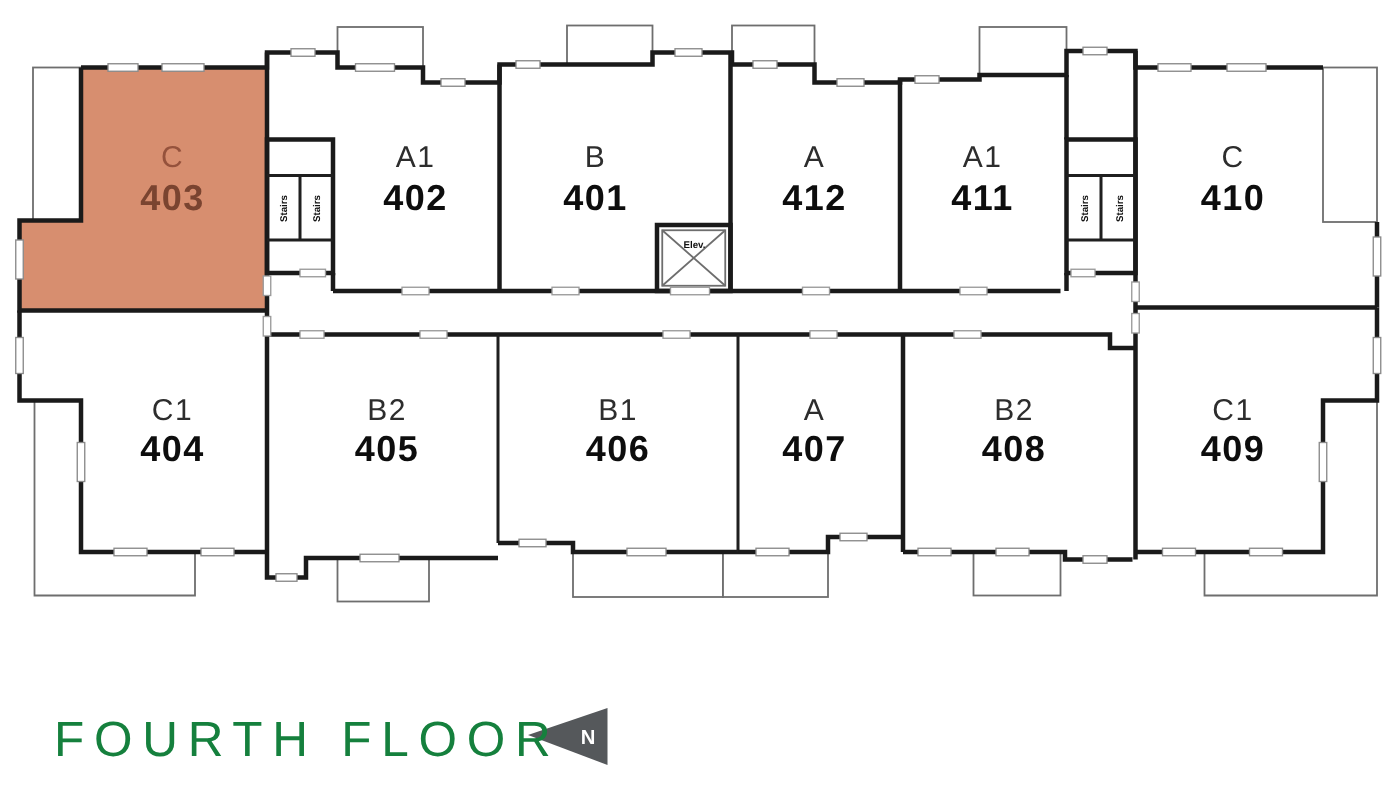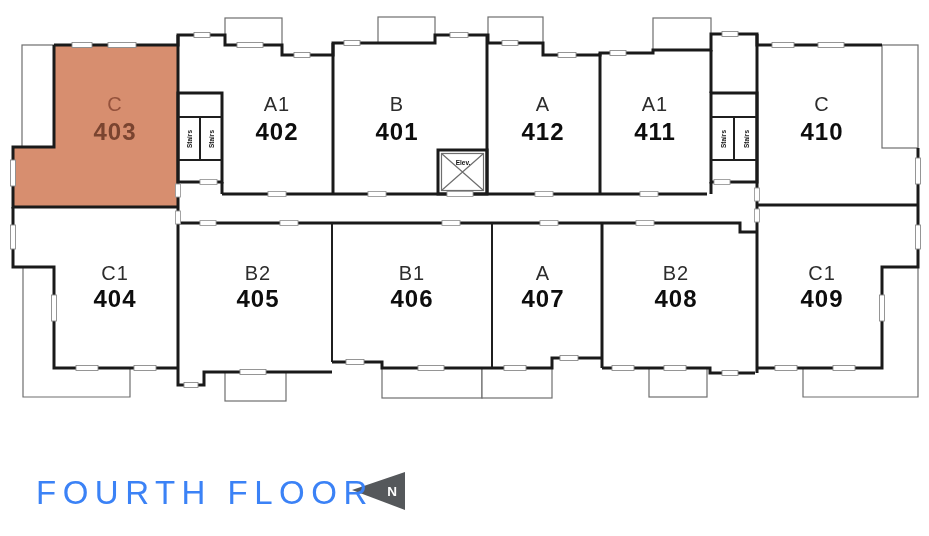--- a/index.html
+++ b/index.html
@@ -11,21 +11,21 @@
   .thin{stroke:#6e6e6e;stroke-width:1.2;fill:#ffffff;}
   .thinline{stroke:#6e6e6e;stroke-width:1.2;fill:none;}
   .w{fill:#ffffff;stroke:#8a8a8a;stroke-width:0.9;}
   .d{fill:#ffffff;stroke:#9a9a9a;stroke-width:0.9;}
   .unit-letter{font-size:20px;fill:#2d2d2d;letter-spacing:1px;text-anchor:middle;}
   .unit-number{font-size:24px;font-weight:bold;fill:#0d0d0d;letter-spacing:1px;text-anchor:middle;}
   .hl-letter{fill:#95523c;}
   .hl-number{fill:#7a4430;}
   .small-label{font-size:6.5px;font-weight:bold;fill:#111;text-anchor:middle;}
   .title{position:absolute;left:36px;top:474px;font-size:33px;letter-spacing:6.5px;
-         color:#3b82f6;font-weight:400;}
+         color:#15803d;font-weight:400;}
   .north-n{font-size:13.5px;font-weight:bold;fill:#ffffff;text-anchor:middle;}
 </style>
 </head>
 <body>
 
 <div class="stage">
   <svg width="929" height="536" viewBox="0 0 929 536">
 
     <polygon points="54,45 178,45 178,207 13,207 13,147 54,147" fill="#D78E6F"></polygon>
 

